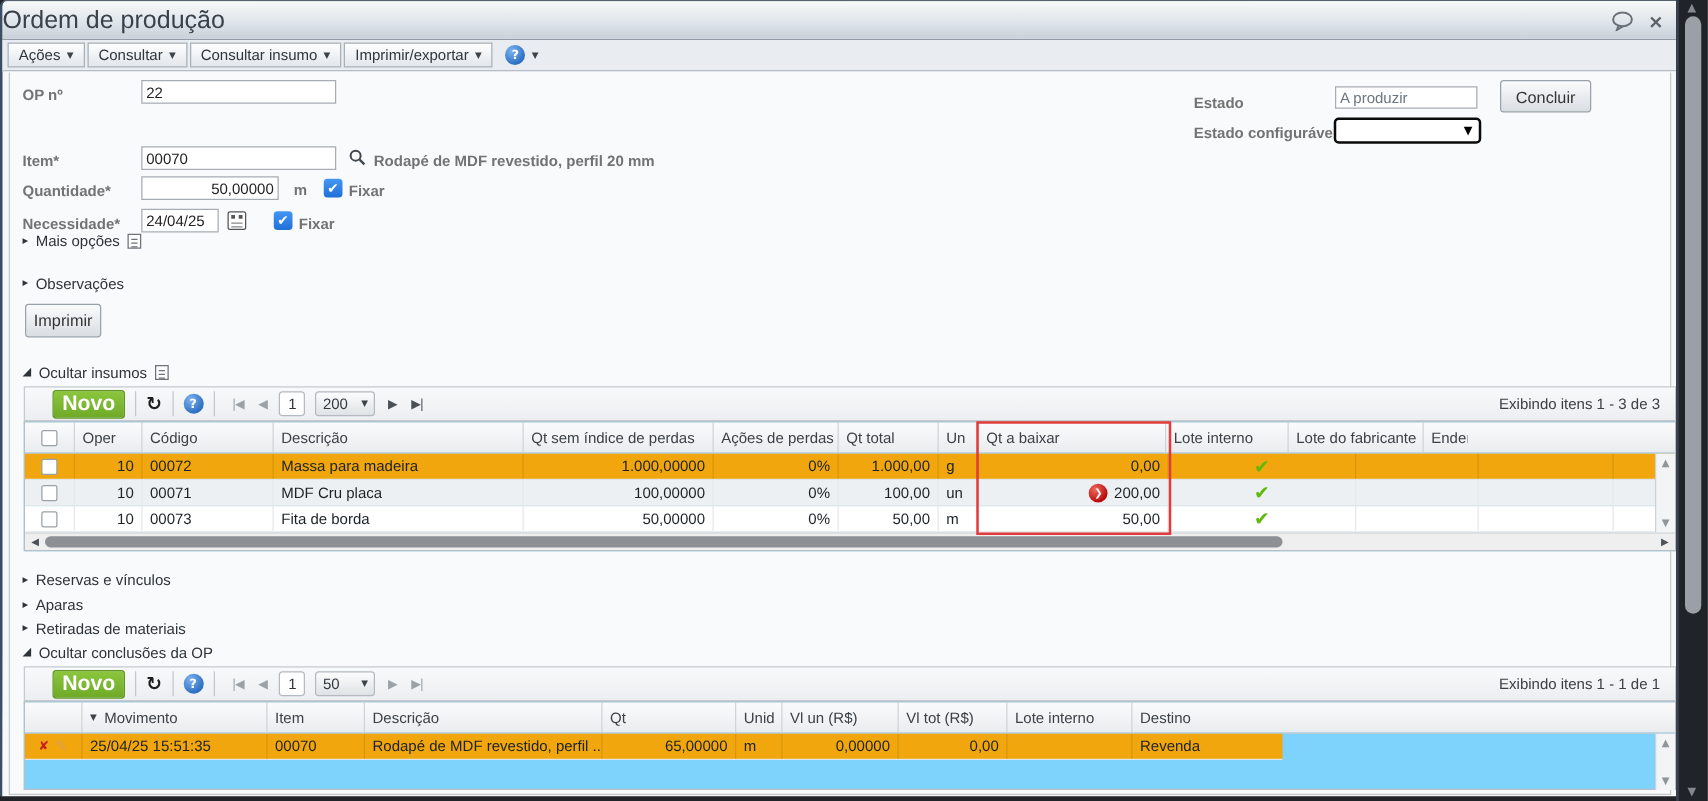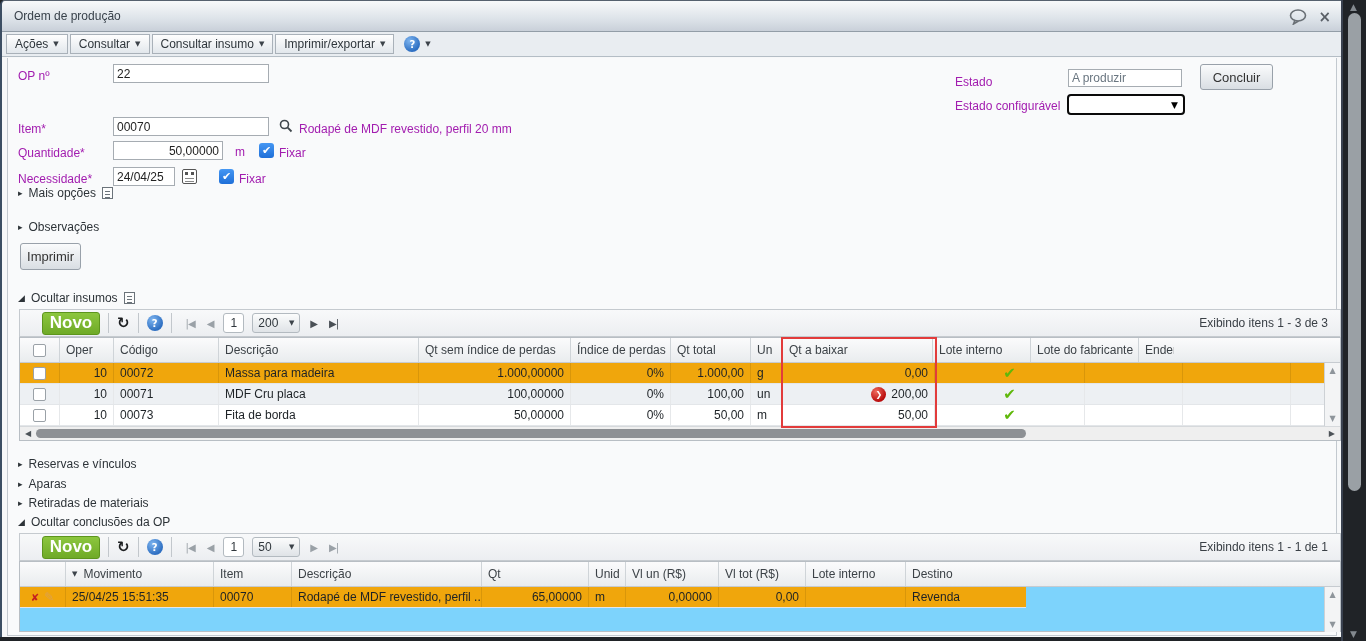--- a/index.html
+++ b/index.html
@@ -6,40 +6,40 @@
   html,body { width:1366px; height:641px; overflow:hidden; background:#202327;
               font-family:"Liberation Sans","DejaVu Sans",sans-serif; font-size:12px; color:#30373d; }
   .window { position:absolute; left:0; top:0; width:1341px; height:637px;
             background:#f7f8f9; border-left:2px solid #3c4e63; border-top:1px solid #55616e;
             border-radius:5px 0 0 0; }
   
   .titlebar { position:absolute; left:0; top:0; width:100%; height:31px;
               background:linear-gradient(#f7f9fa,#dde3e9 60%,#c9d0d9);
               border-bottom:1px solid #929da7; border-radius:5px 0 0 0;
               display:flex; align-items:center; }
-  .title { font-size:12px; color:#39424b; padding-left:12px; }
+  .title { font-size:20px; color:#39424b; }
   .titlebar-icons { position:absolute; right:10px; top:0; height:31px; display:flex; align-items:center; gap:10px; }
   .bubble-icon svg { display:block; }
   .close-x { font-size:15px; font-weight:bold; color:#5a6067; cursor:pointer; font-family:"DejaVu Sans",sans-serif; }
   
   .menubar { position:absolute; left:0; top:31px; width:100%; height:25px;
              background:#e9edf1; border-bottom:1px solid #b4bdc5;
              display:flex; align-items:center; padding:0 4px; }
   .menu-btn { height:20px; display:flex; align-items:center; gap:5px; padding:0 8px;
               background:linear-gradient(#fefefe,#e2e7ec); border:1px solid #a9b1b9;
               font-size:12px; color:#2f363c; cursor:pointer; margin-right:2px; }
   .caret { font-size:7px; color:#3c434a; font-family:"DejaVu Sans",sans-serif; }
   .help-circle { width:16px; height:16px; border-radius:50%;
                  background:radial-gradient(circle at 35% 30%,#7db4ef,#2e6fc2 70%);
                  color:#fff; font-size:10px; font-weight:bold; display:flex;
                  align-items:center; justify-content:center; font-family:"DejaVu Sans",sans-serif; }
   
   .content { position:absolute; left:5px; top:57px; width:1330px; height:578px;
              background:#f9fafb; border:1px solid #c3c9cf; border-top:none; }
-  .lbl { position:absolute; font-size:12px; color:#a21caf; }
+  .lbl { position:absolute; font-size:12px; color:#737373;font-weight:bold; }
   .tbox { position:absolute; border:1px solid #a6acb2; background:#fff; font-size:12px;
           color:#222; padding:0 3px; font-family:Liberation Sans, sans-serif; height:19px; }
   .btn { position:absolute; background:linear-gradient(#fafbfc,#d9dee3);
          border:1px solid #99a1aa; border-radius:3px; font-size:13px; color:#333;
          display:flex; align-items:center; justify-content:center; cursor:pointer; }
   .chk { position:absolute; width:15px; height:15px; border-radius:3px;
          background:linear-gradient(#4597f3,#1f6fd8); color:#fff; font-size:11px; font-weight:bold;
          display:flex; align-items:center; justify-content:center; font-family:"DejaVu Sans",sans-serif; }
   .section-link { position:absolute; display:flex; align-items:center; gap:6px; font-size:12px; color:#2d3338; cursor:pointer; }
   .tri { font-size:9px; color:#2d3338; font-family:"DejaVu Sans",sans-serif; }
@@ -232,21 +232,21 @@
 
     <div class="grid" style="left:11px;top:279px;height:104px;">
       <div class="ghead">
         <div class="cell c0 ctr">
             <span class="rowchk"></span>
           </div>
         <div class="cell c1">Oper</div>
         <div class="cell c2">Código</div>
         <div class="cell c3">Descrição</div>
         <div class="cell c4">Qt sem índice de perdas</div>
-        <div class="cell c5">Índice de perdas</div>
+        <div class="cell c5">Ações de perdas</div>
         <div class="cell c6">Qt total</div>
         <div class="cell c7">Un</div>
         <div class="cell c9">Qt a baixar</div>
         <div class="cell c10">Lote interno</div>
         <div class="cell c11">Lote do fabricante</div>
         <div class="cell c12">Ender</div>
       </div>
 
       <div class="grow sel">
         <div class="cell c0 ctr">

